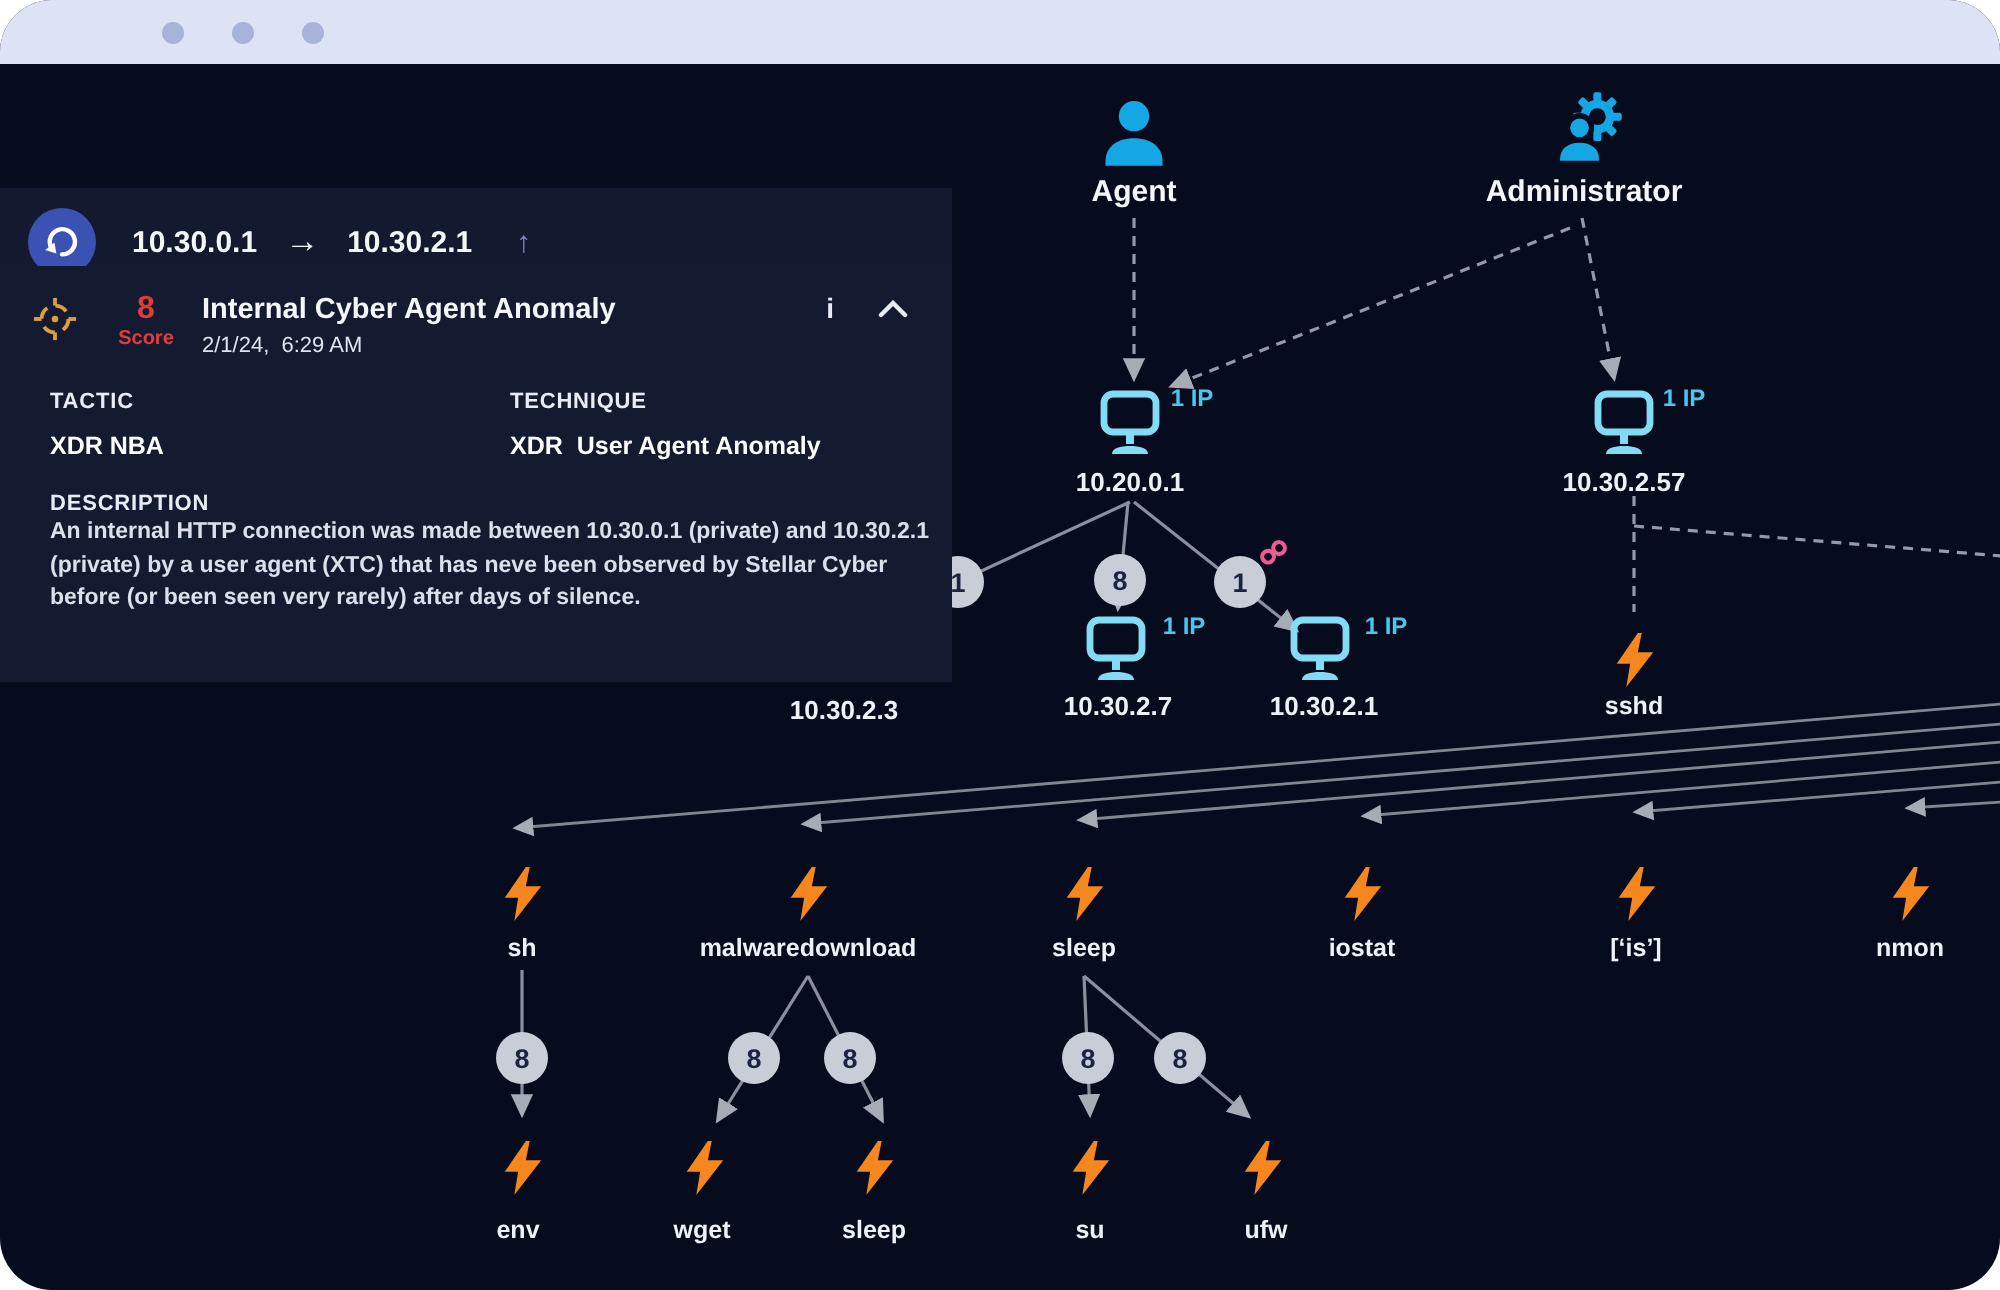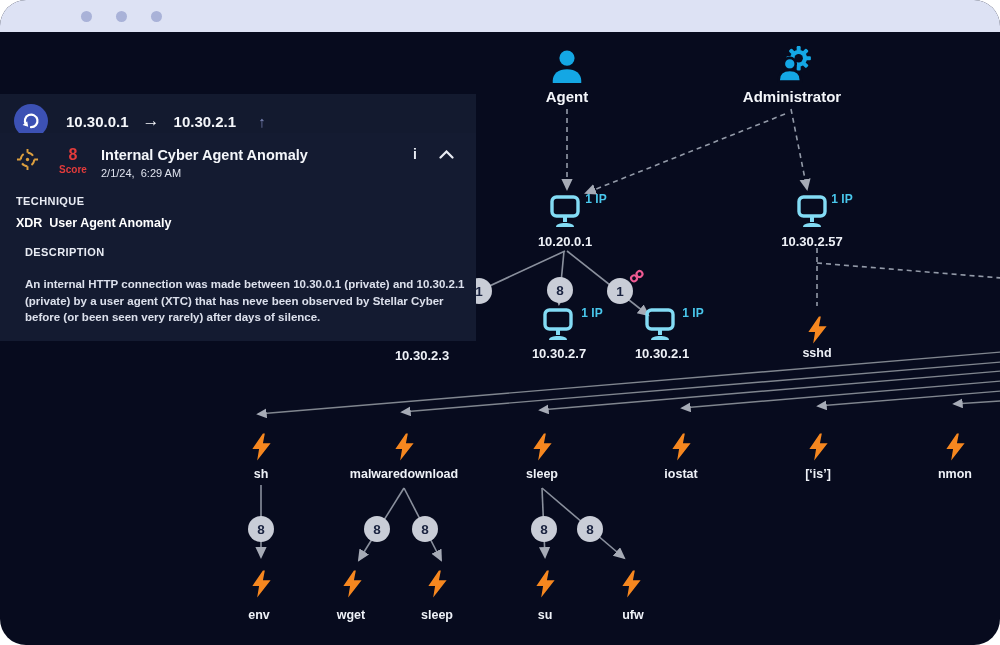--- a/index.html
+++ b/index.html
@@ -63,21 +63,21 @@
   .chev { line-height:0; cursor:pointer; }
 
   .meta-row { display:flex; margin-top:16px; }
   .meta-col1 { width:230px; padding-left:9px; }
   .meta-col2 { padding-left:0; }
   .meta-label { font-size:11px; font-weight:700; color:#e9ecf4; letter-spacing:.4px; }
   .meta-value { font-size:12.5px; font-weight:700; color:#ffffff; margin-top:9px; white-space:pre-wrap; }
   .desc-label { font-size:11px; font-weight:700; color:#e9ecf4; letter-spacing:.4px; margin-top:16px; padding-left:9px; }
   .desc-text {
     font-size:11.5px; line-height:1.45; color:#dce0ec; font-weight:600;
-    margin-top:18px; padding-left:9px; width:448px;
+    margin-top:0; padding-left:9px; width:448px;
   }
 </style>
 </head>
 <body>
 
 <div class="window">
 
   <svg class="edges" width="1000" height="645" viewBox="0 0 1000 645">
     <defs>
       <marker id="ah" markerWidth="9" markerHeight="9" refX="6.2" refY="3.5" orient="auto">
@@ -332,20 +332,24 @@
         <span class="info-i">i</span>
         <span class="chev">
           <svg width="15" height="9" viewBox="0 0 15 9">
             <path d="M1.5 7.5 L7.5 1.5 L13.5 7.5" stroke="#e8ebf2" stroke-width="2.2" fill="none" stroke-linecap="round"></path>
           </svg>
         </span>
       </span>
     </div>
 
     <div class="meta-row">
+      <div class="meta-col1">
+        <div class="meta-label">TACTIC</div>
+        <div class="meta-value">XDR NBA</div>
+      </div>
       <div class="meta-col2">
         <div class="meta-label">TECHNIQUE</div>
         <div class="meta-value">XDR  User Agent Anomaly</div>
       </div>
     </div>
 
     <div class="desc-label">DESCRIPTION</div>
     <div class="desc-text">An internal HTTP connection was made between 10.30.0.1 (private) and 10.30.2.1 (private) by a user agent (XTC) that has neve been observed by Stellar Cyber before (or been seen very rarely) after days of silence.</div>
   </div>
 

